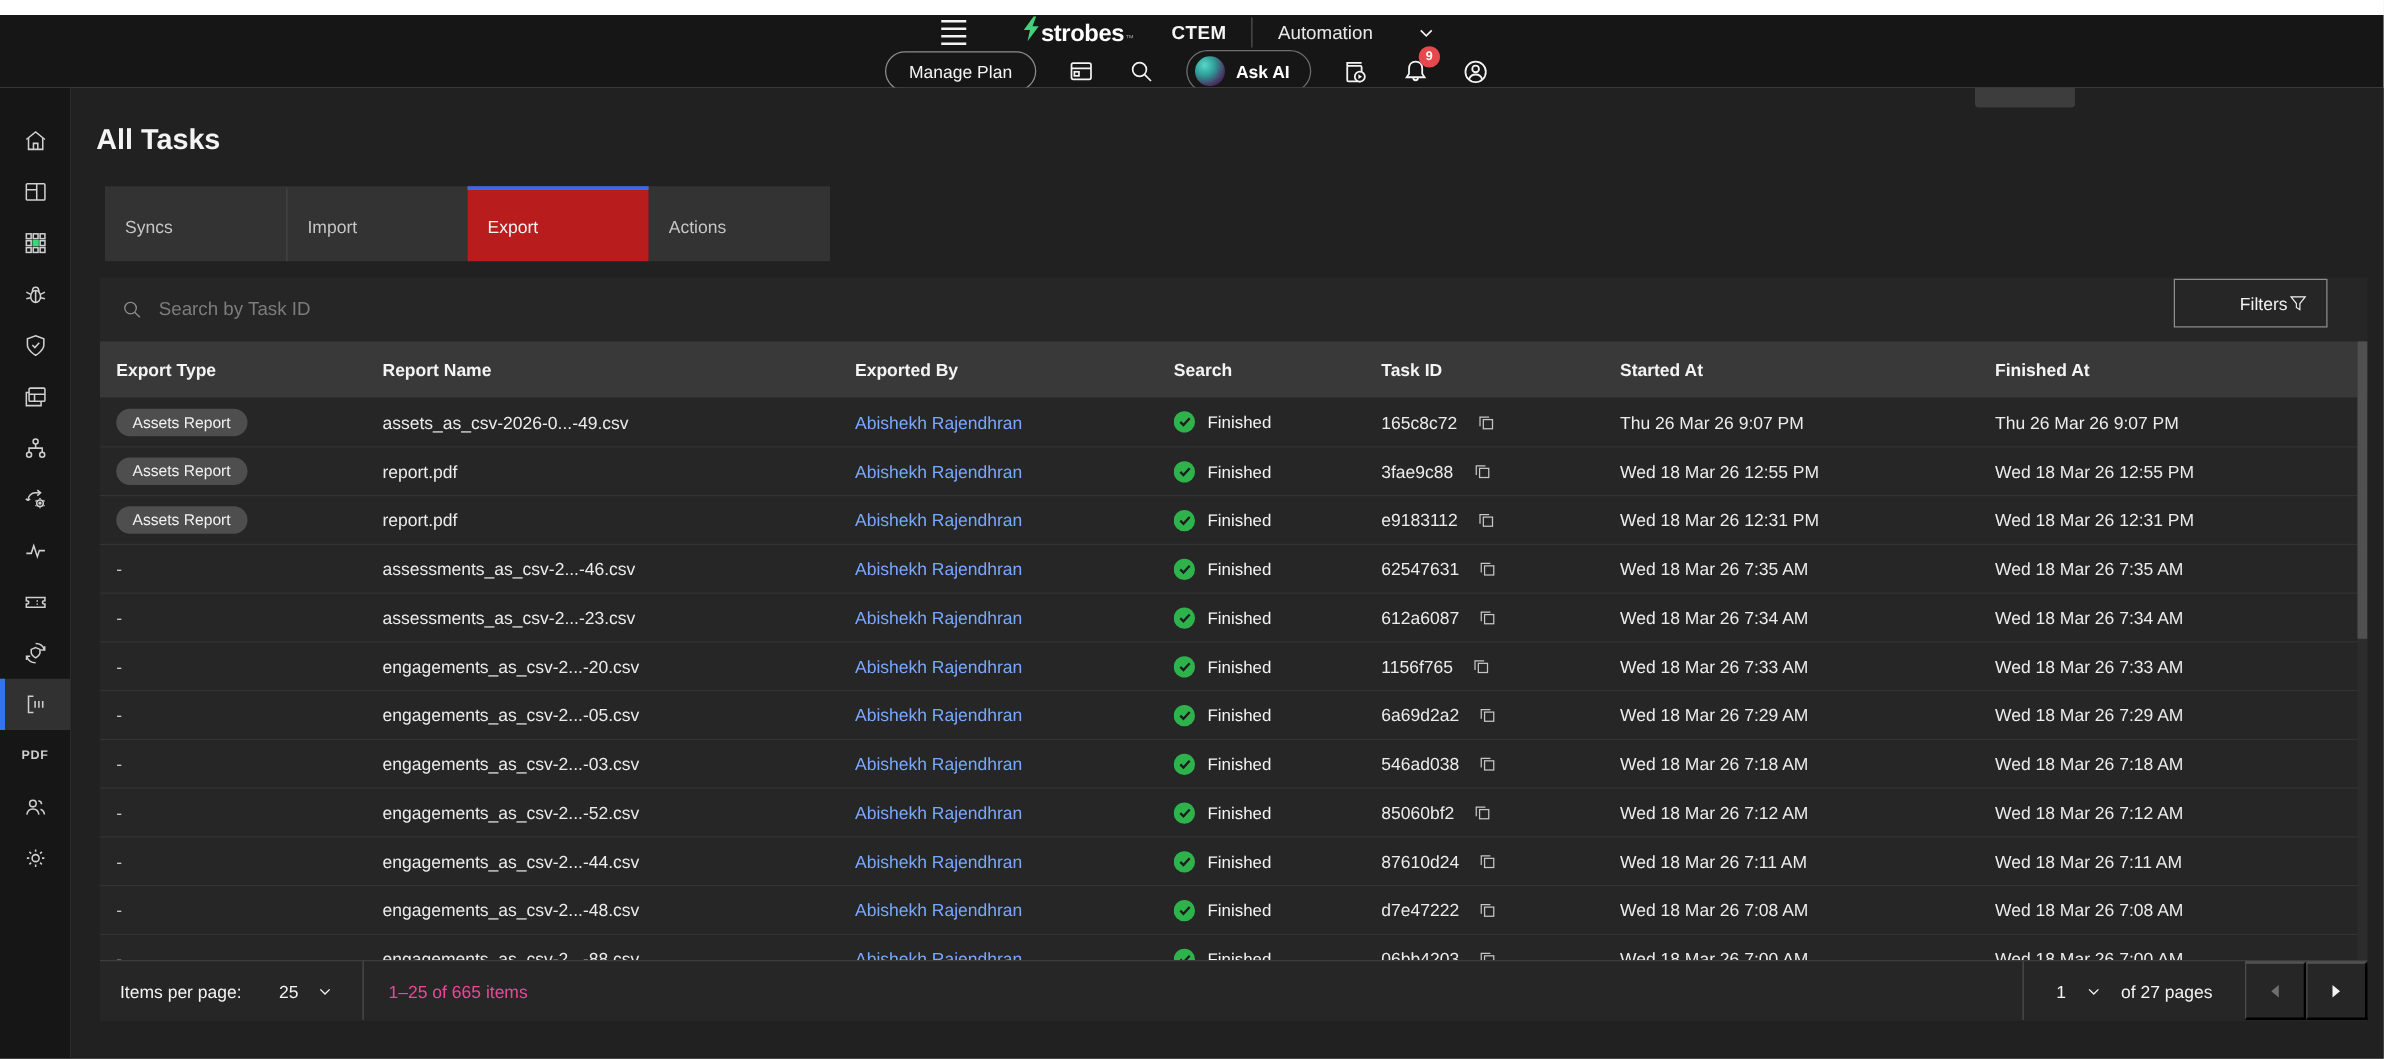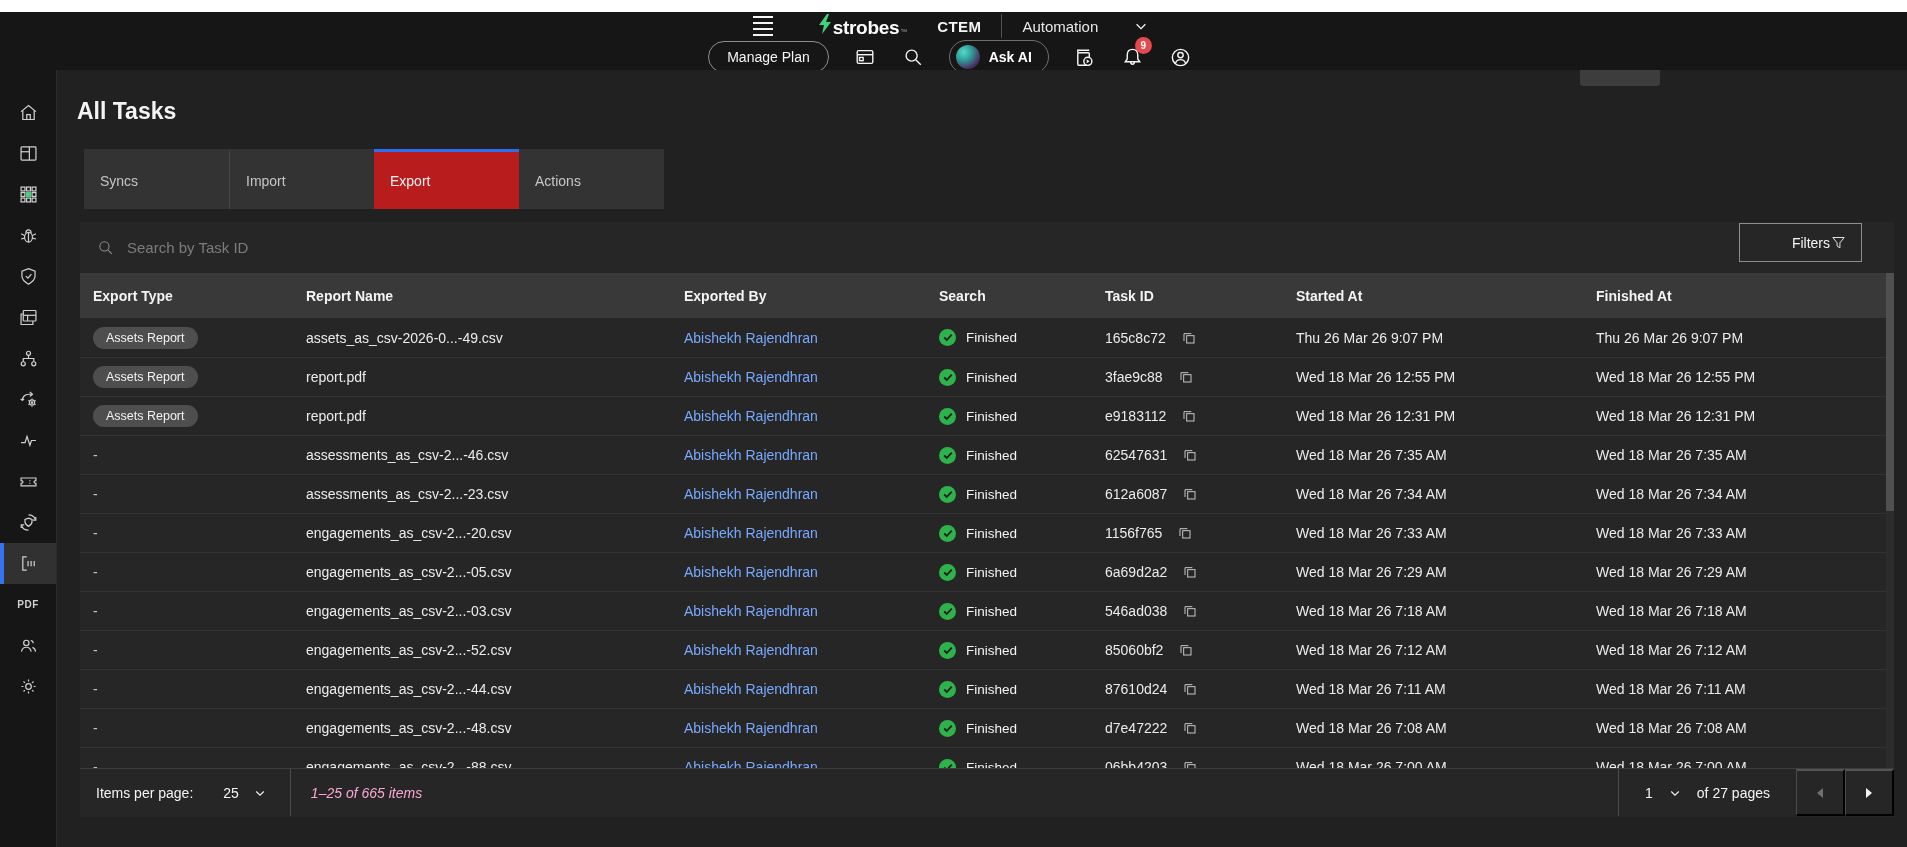--- a/index.html
+++ b/index.html
@@ -84,21 +84,21 @@
   .copy-btn { display:flex; cursor:pointer; }
   .copy-btn svg { stroke:#c6c6c6; fill:none; stroke-width:1.5; }
   .scrollbar-track { position:absolute; right:0; top:0; width:8px; height:495px; background:#2c2c2c; }
   .scrollbar-thumb { position:absolute; right:0; top:0; width:8px; height:238px; background:#505050; cursor:grab; }
   
   .pagination { height:48px; border-top:1px solid #3d3d3d; display:flex; align-items:center; font-size:14px; }
   .pg-left { display:flex; align-items:center; height:100%; }
   .pg-label { color:#f4f4f4; padding-left:16px; }
   .pg-size { display:flex; align-items:center; gap:15px; padding:0 24px 0 30px; height:100%; cursor:pointer; color:#f4f4f4; }
   .pg-div { width:1px; height:100%; background:#4c4c4c; }
-  .pg-range { color:#f9a8d4; padding-left:20px;font-style:italic; }
+  .pg-range { color:#ec4899; padding-left:20px; }
   .pg-right { margin-left:auto; display:flex; align-items:center; height:100%; }
   .pg-pagesel { display:flex; align-items:center; gap:16px; height:100%; padding:0 26px 0 26px;
     border-left:1px solid #4c4c4c; color:#f4f4f4; cursor:pointer; }
   .pg-pages { color:#f4f4f4; }
   .pg-arrow { width:49px; height:100%; border-left:1px solid #4c4c4c; display:flex; align-items:center;
     justify-content:center; cursor:pointer; background:transparent; }
   .pg-arrow svg { fill:#f4f4f4; }
   .pg-arrow.disabled svg { fill:#6f6f6f; }
   .chev { stroke:#f4f4f4; fill:none; stroke-width:1.5; }
 </style>

